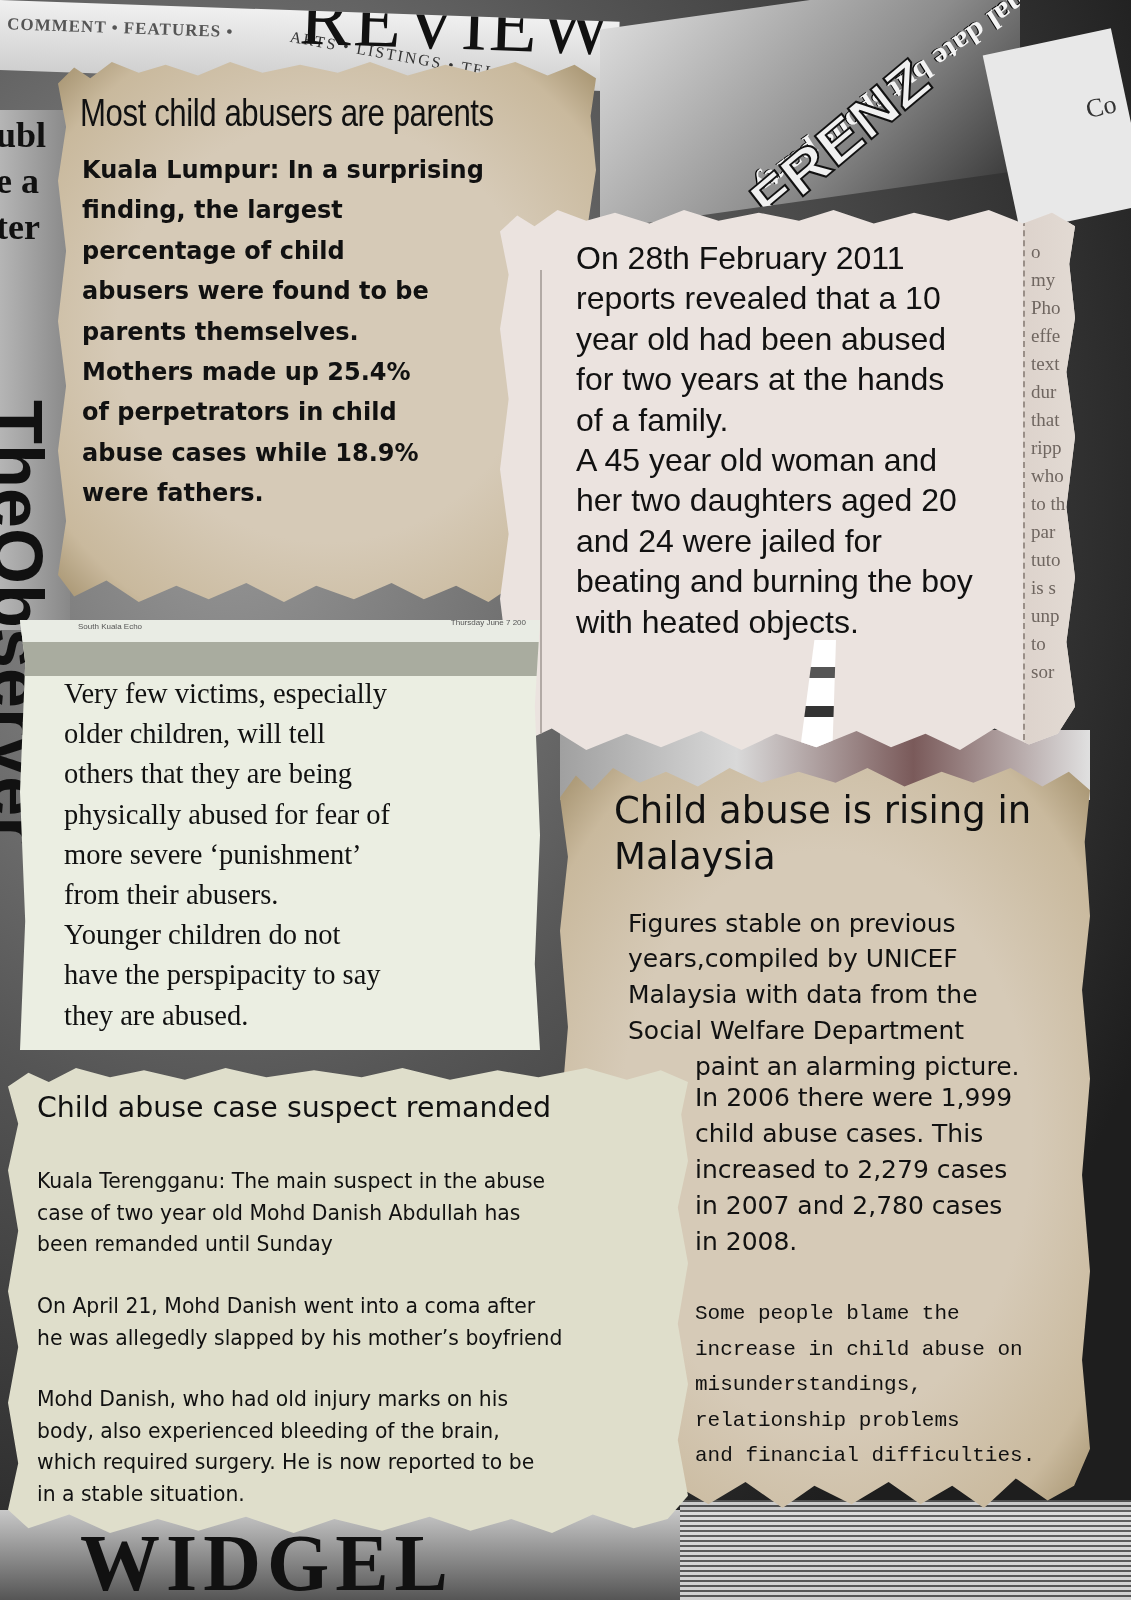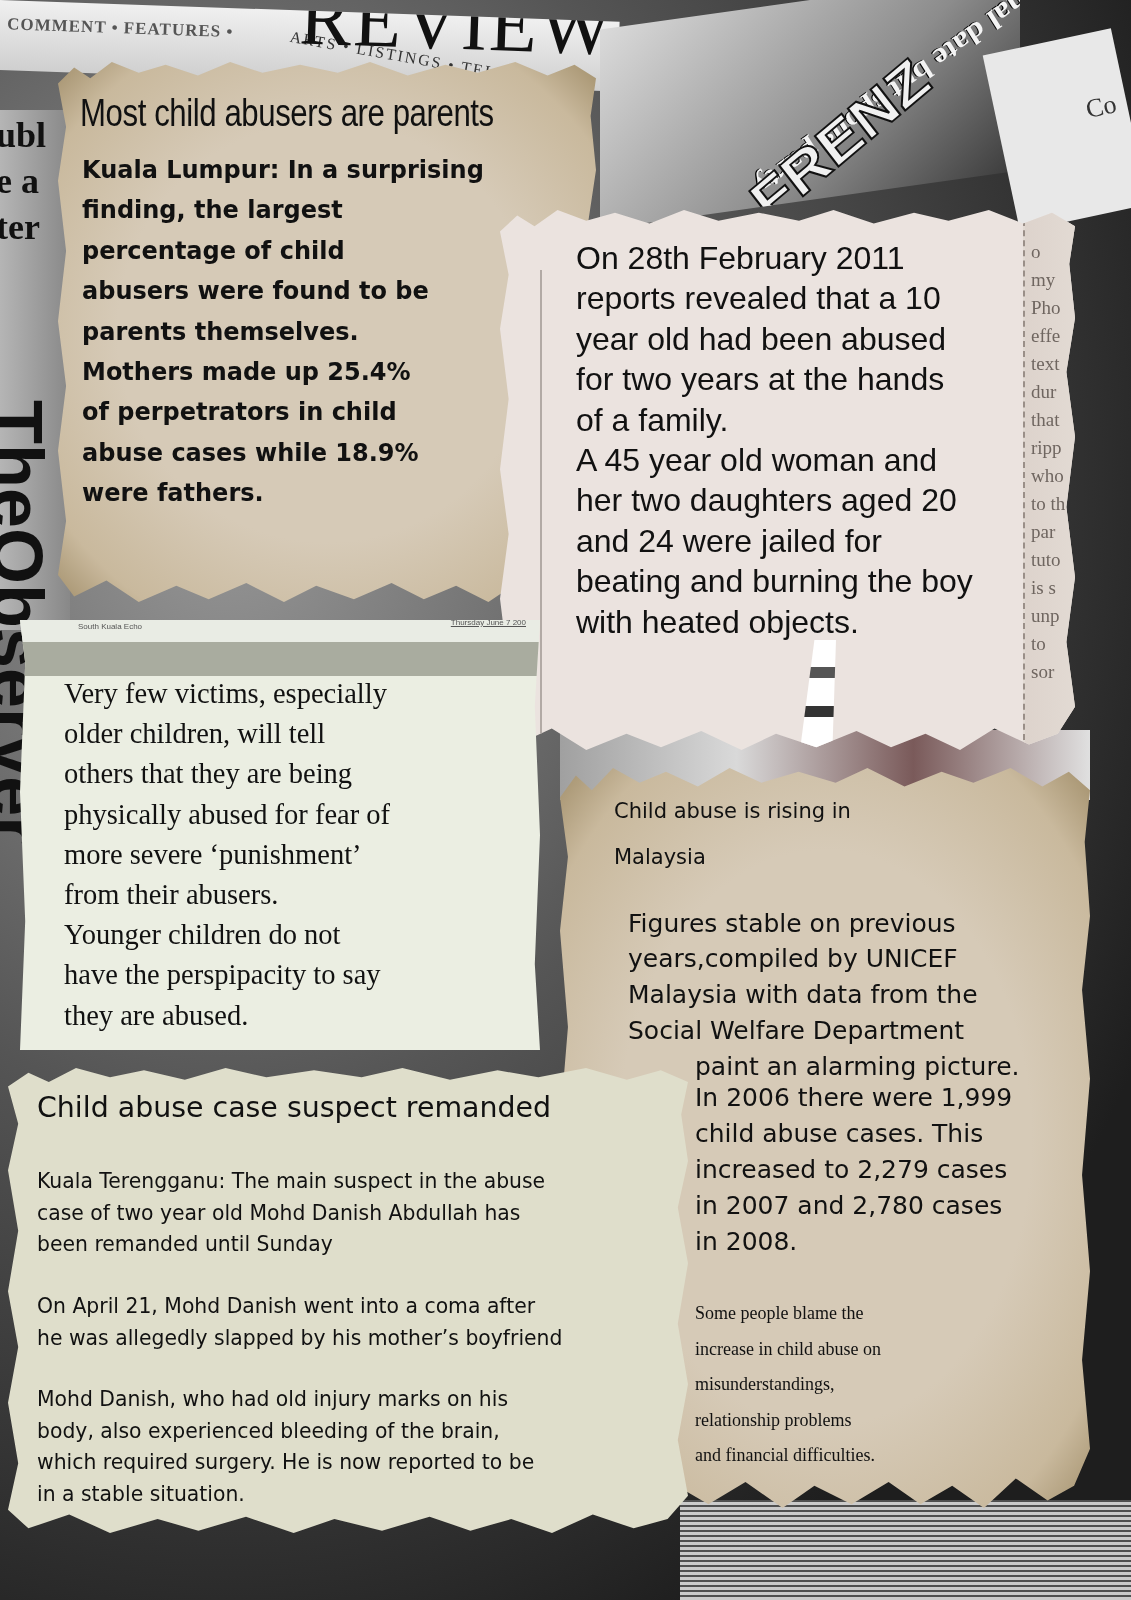--- a/index.html
+++ b/index.html
@@ -43,29 +43,29 @@
   .c2{left:500px;top:210px;width:575px;height:540px;}
   .c2 .side{position:absolute;right:0;top:0;width:50px;height:100%;background:linear-gradient(90deg,#ddd3cc,#e2dad3);border-left:2px dashed #9a8f88;}
   .c2 .side .col{position:absolute;left:6px;top:28px;font-family:"Liberation Serif",serif;font-size:19px;line-height:28px;color:#6f6660;white-space:pre-line;}
   .c2 .vline{position:absolute;left:40px;top:60px;width:2px;height:480px;background:#b2aaa5;}
   .c2 .body{position:absolute;left:76px;top:28px;width:470px;font-family:"Liberation Sans",sans-serif;font-size:32px;line-height:40.4px;color:#111;white-space:pre-line;}
   .c2 .rip{position:absolute;left:300px;top:430px;width:36px;height:110px;background:linear-gradient(#fff 0 25%,#555 25% 35%,#fff 35% 60%,#333 60% 70%,#fff 70%);clip-path:polygon(40% 0,100% 0,90% 100%,0 100%);}
 
   .c3{left:20px;top:620px;width:520px;height:430px;}
   .c3 .strip{position:absolute;left:0;top:0;width:100%;height:56px;background:linear-gradient(#e9ece4 0 40%,#a9ac9f 40% 100%);}
   .c3 .strip .l{position:absolute;left:58px;top:2px;font-size:8px;color:#555;}
-  .c3 .strip .r{position:absolute;right:14px;top:-2px;font-size:8px;color:#555;text-decoration:underline;}
+  .c3 .strip .r{position:absolute;right:14px;top:-2px;font-size:8px;color:#555;}
   .c3 .body{position:absolute;left:44px;top:54px;width:470px;font-family:Liberation Serif, serif;font-size:28.5px;line-height:40.2px;color:#111;white-space:pre-line;}
 
   .c4{left:560px;top:768px;width:530px;height:740px;}
-  .c4 .title{position:absolute;left:54px;top:20px;width:460px;font-family:"DejaVu Sans",sans-serif;font-size:21px;line-height:46px;color:#111;white-space:pre-line;}
+  .c4 .title{position:absolute;left:54px;top:20px;width:460px;font-family:"DejaVu Sans",sans-serif;font-size:37px;line-height:46px;color:#111;white-space:pre-line;}
   .c4 .intro{position:absolute;left:68px;top:102px;width:460px;font-family:"DejaVu Sans",sans-serif;font-size:25px;line-height:35.7px;color:#111;white-space:pre-line;}
   .c4 .intro .last{display:block;padding-left:67px;}
   .c4 .stats{position:absolute;left:135px;top:312px;width:400px;font-family:"DejaVu Sans",sans-serif;font-size:25px;line-height:36px;color:#111;white-space:pre-line;}
-  .c4 .blame{position:absolute;left:135px;top:528px;width:400px;font-family:Liberation Serif, serif;font-size:18px;line-height:35.5px;color:#111;white-space:pre-line;}
+  .c4 .blame{position:absolute;left:135px;top:528px;width:400px;font-family:Liberation Mono, monospace;font-size:21px;line-height:35.5px;color:#111;white-space:pre-line;}
 
   .c5{left:8px;top:1068px;width:680px;height:465px;}
   .c5 .title{position:absolute;left:29px;top:22px;font-family:"DejaVu Sans",sans-serif;font-size:29px;color:#111;transform:scaleX(.98);transform-origin:left top;white-space:nowrap;}
   .c5 .p{position:absolute;left:29px;width:650px;font-family:"DejaVu Sans",sans-serif;font-size:21px;line-height:31.5px;color:#111;white-space:pre-line;transform:scaleX(.97);transform-origin:left top;}
   .c5 .p1{top:98px;}
   .c5 .p2{top:223px;}
   .c5 .p3{top:316px;}
 </style>
 </head>
 <body>
@@ -87,20 +87,23 @@
     <div class="big">REVIEW</div>
   </div>
   <div class="np np-tr">
     <div class="head">Thurau clinches final date but spoils party</div>
     <div class="mast2">FRENZ</div>
   </div>
   <div class="np np-rr">
     <div class="c">Co</div>
   </div>
   <div class="scrap mid-scrap"></div>
+  <div class="np np-bottom">
+    <div class="t">WIDGEL</div>
+  </div>
   <div class="scrap bottom-scrap"></div>
 </div>
 
 <div class="card torn tan c1">
   <div class="title">Most child abusers are parents</div>
   <div class="body">Kuala Lumpur: In a surprising
 finding, the largest
 percentage of child
 abusers were found to be
 parents themselves.

